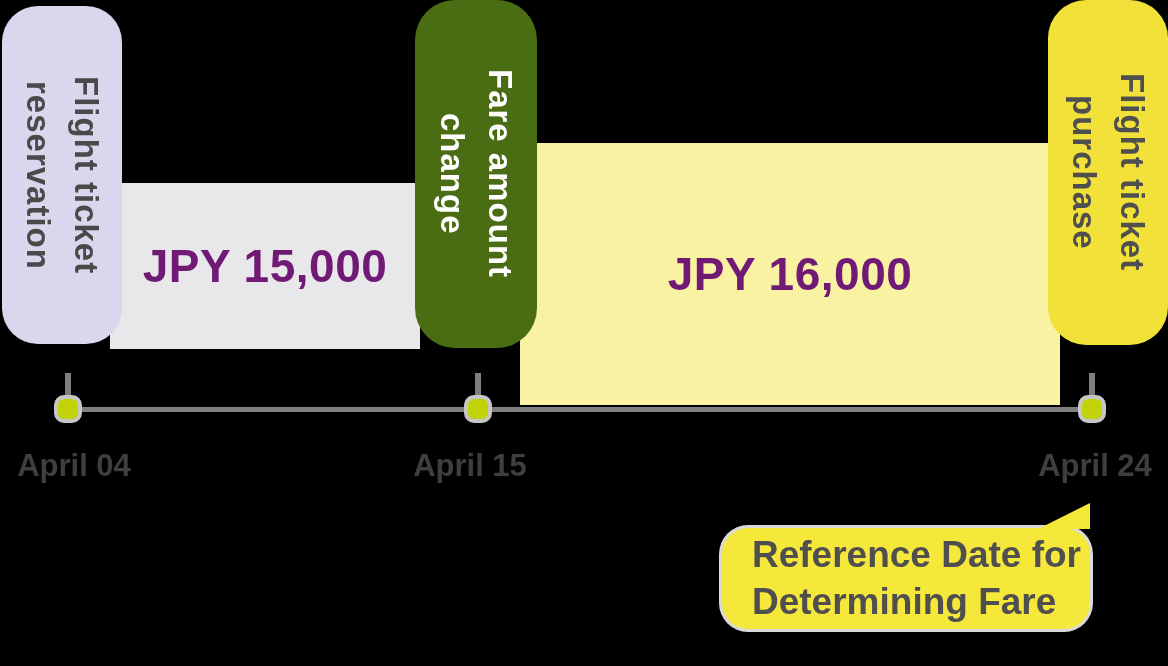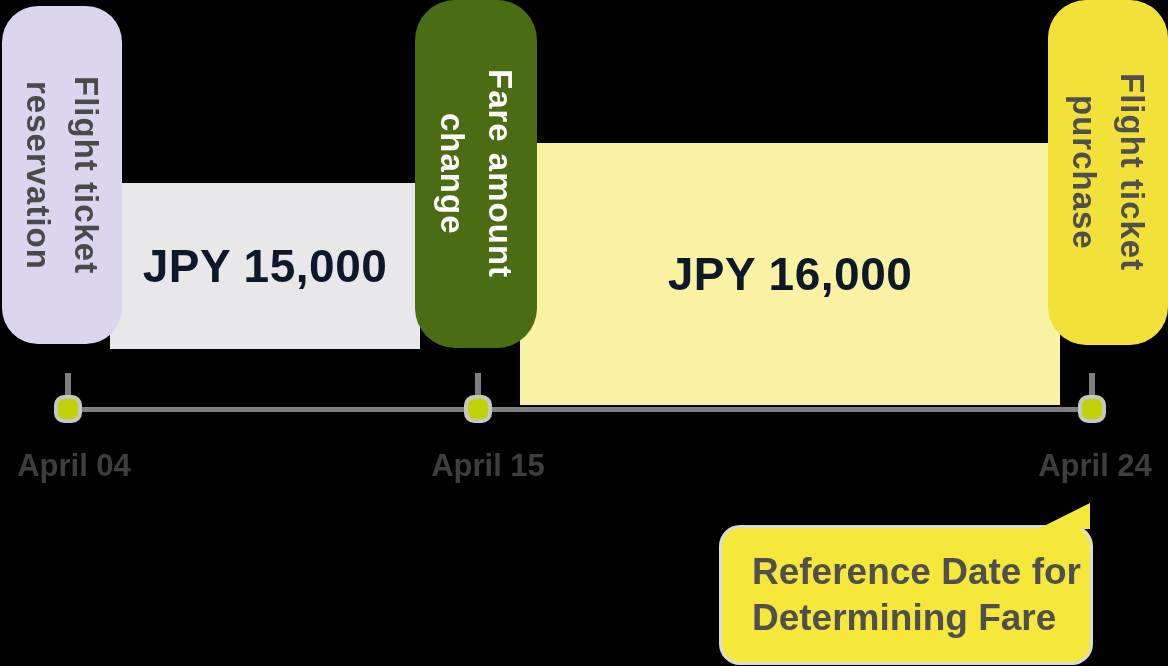--- a/index.html
+++ b/index.html
@@ -4,21 +4,21 @@
 <style>
   html,body{margin:0;padding:0;background:#000;}
   .canvas{
     position:relative;width:1168px;height:666px;background:#000;overflow:hidden;
     font-family:"Liberation Sans", sans-serif;
   }
   
   .band{position:absolute;display:flex;align-items:center;justify-content:center;z-index:1;}
   .band-gray{left:110px;top:183px;width:310px;height:166px;background:#e8e7e9;}
   .band-yellow{left:520px;top:143px;width:540px;height:262px;background:#f8f2a2;}
-  .band-label{font-size:46px;font-weight:bold;color:#0f172a;letter-spacing:0.5px;}
+  .band-label{font-size:46px;font-weight:bold;color:#701a75;letter-spacing:0.5px;}
   
   .pill{
     position:absolute;z-index:2;display:flex;align-items:center;justify-content:center;
   }
   .pill-label{
     writing-mode:vertical-rl;white-space:pre-line;text-align:center;
     font-size:33px;font-weight:bold;line-height:1.45;letter-spacing:1px;
   }
   .pill-reservation{left:2px;top:6px;width:120px;height:338px;border-radius:36px;background:#dbd5ed;}
   .pill-reservation .pill-label{color:#4a4a4a;}
@@ -32,25 +32,25 @@
   .tick-1{left:65px;} .tick-2{left:475px;} .tick-3{left:1089px;}
   .dot{
     position:absolute;top:399px;width:20px;height:20px;border-radius:6px;
     background:#c2d209;box-shadow:0 0 0 4px #c6c6c6;z-index:2;
   }
   .dot-1{left:58px;} .dot-2{left:468px;} .dot-3{left:1082px;}
   .date{
     position:absolute;top:448px;width:170px;text-align:center;
     font-size:31px;font-weight:bold;color:#3e3e3e;z-index:1;
   }
-  .date-1{left:-11px;} .date-2{left:403px;} .date-3{left:1010px;}
+  .date-1{left:-11px;} .date-2{left:385px;} .date-3{left:1010px;}
   
   .callout{
-    position:absolute;left:722px;top:528px;width:368px;height:134px;
-    background:#f6e83b;border-radius:18px;box-shadow:0 0 0 3px #dadada;
+    position:absolute;left:722px;top:528px;width:368px;height:101px;
+    background:#f6e83b;border-radius:26px;box-shadow:0 0 0 3px #dadada;
     display:flex;align-items:center;padding-left:30px;box-sizing:border-box;z-index:2;
   }
   .callout-tail{
     position:absolute;right:0;top:-25px;width:52px;height:26px;background:#f6e83b;
     clip-path:polygon(100% 0, 100% 100%, 0 100%);
     filter:drop-shadow(3px 0 0 #dadada);
   }
   .callout-text{
     font-size:37px;font-weight:bold;color:#4f4f4f;line-height:1.25;white-space:pre-line;
   }

